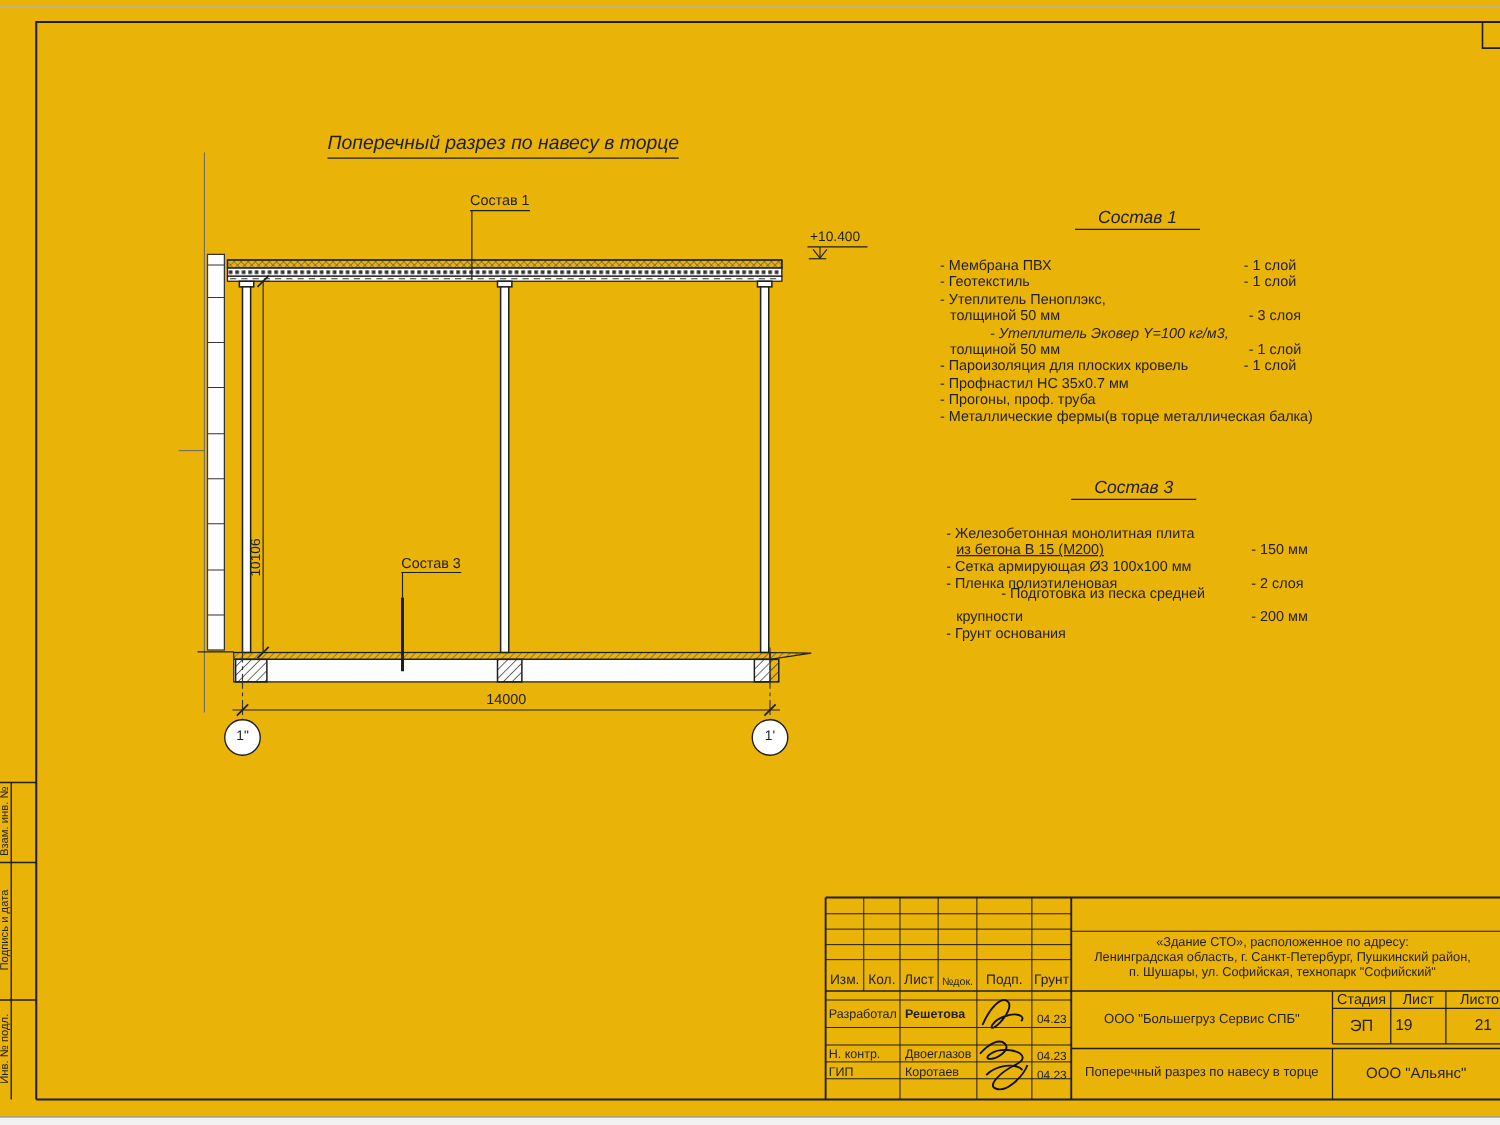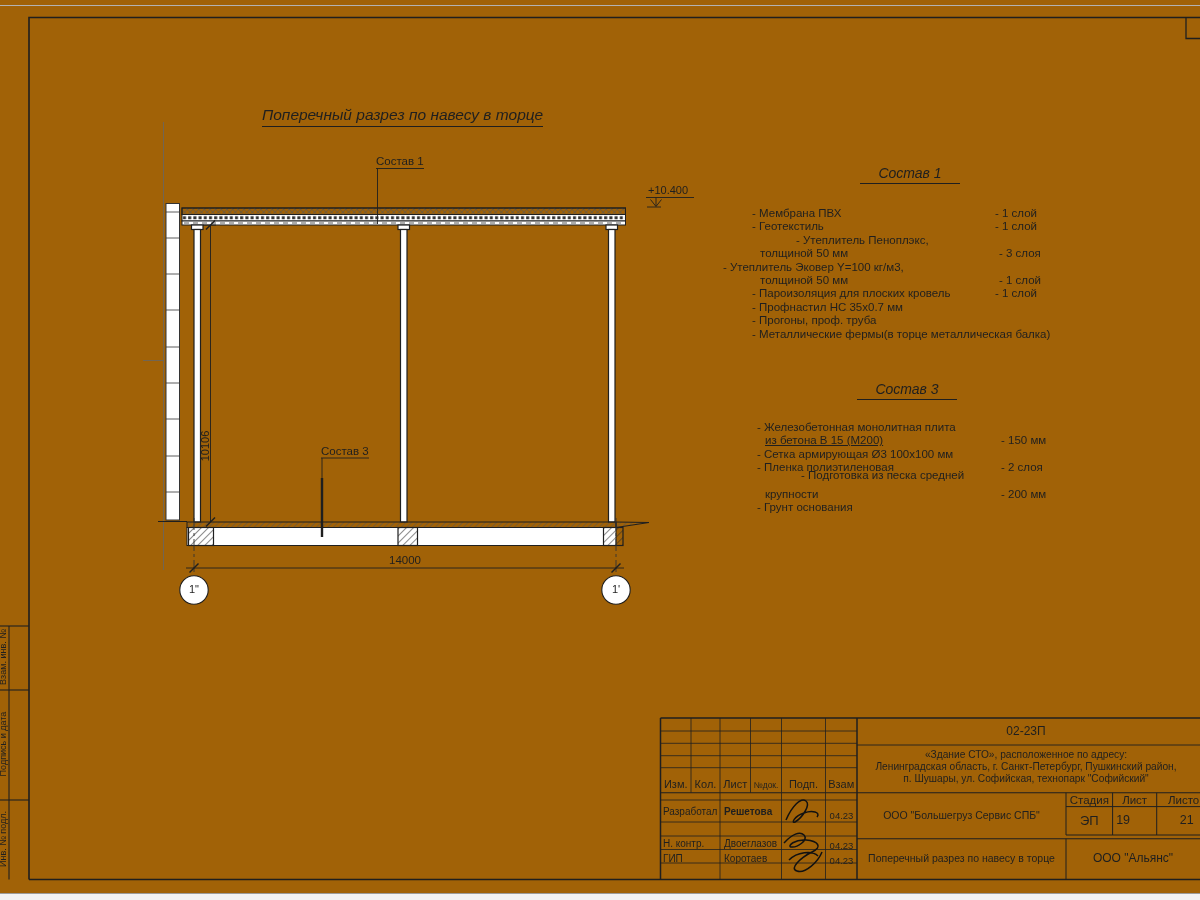--- a/index.html
+++ b/index.html
@@ -1,16 +1,16 @@
 <!DOCTYPE html>
 <html><head>
 <meta charset="utf-8">
 <style>
   html,body{margin:0;padding:0;background:#ffffff;}
-  #sheet{position:relative;width:1200px;height:900px;background:#a16207;overflow:hidden;
+  #sheet{position:relative;width:1200px;height:900px;background:#eab308;overflow:hidden;
          font-family:"Liberation Sans", sans-serif;color:#1f1f1f;}
   svg{position:absolute;left:0;top:0;}
   .t{position:absolute;white-space:nowrap;color:#1f1f1f;}
   .c{text-align:center;}
   .it{font-style:italic;}
   .ul{border-bottom:1.2px solid #1f1f1f;padding-bottom:2px;}
   .spec{font-size:11.5px;line-height:13.4px;height:13.4px;}
   .rot{transform:rotate(-90deg);}
   .tb{font-size:10px;}
   .dim{font-size:11.5px;}
@@ -172,24 +172,24 @@
 <div class="t c dim" style="left:380px;top:554px;width:50px;">14000</div>
 <div class="t c rot" style="left:183px;top:440px;width:44px;font-size:11px;">10106</div>
 <div class="t c" style="left:180px;top:583px;width:28px;font-size:11px;">1"</div>
 <div class="t c" style="left:602px;top:583px;width:28px;font-size:11px;">1'</div>
 
 <div class="t c it ul" style="left:860px;top:165px;width:100px;font-size:14px;">Состав 1</div>
 <div class="t spec" style="left:752px;top:207px;">- Мембрана ПВХ</div>
 <div class="t spec" style="left:995px;top:207px;">- 1 слой</div>
 <div class="t spec" style="left:752px;top:220.4px;">- Геотекстиль</div>
 <div class="t spec" style="left:995px;top:220.4px;">- 1 слой</div>
-<div class="t spec" style="left:752px;top:233.8px;margin-left:44px;">- Утеплитель Пеноплэкс,</div>
+<div class="t spec" style="left:752px;top:233.8px;">- Утеплитель Пеноплэкс,</div>
 <div class="t spec" style="left:760px;top:247.2px;">толщиной 50 мм</div>
 <div class="t spec" style="left:999px;top:247.2px;">- 3 слоя</div>
-<div class="t spec" style="left:723px;top:260.6px;">- Утеплитель Эковер Y=100 кг/м3,</div>
+<div class="t spec" style="left:792px;top:260.6px;font-style:italic;">- Утеплитель Эковер Y=100 кг/м3,</div>
 <div class="t spec" style="left:760px;top:274px;">толщиной 50 мм</div>
 <div class="t spec" style="left:999px;top:274px;">- 1 слой</div>
 <div class="t spec" style="left:752px;top:287.4px;">- Пароизоляция для плоских кровель</div>
 <div class="t spec" style="left:995px;top:287.4px;">- 1 слой</div>
 <div class="t spec" style="left:752px;top:300.8px;">- Профнастил НС 35х0.7 мм</div>
 <div class="t spec" style="left:752px;top:314.2px;">- Прогоны, проф. труба</div>
 <div class="t spec" style="left:752px;top:327.6px;">- Металлические фермы(в торце металлическая балка)</div>
 
 <div class="t c it ul" style="left:857px;top:381px;width:100px;font-size:14px;">Состав 3</div>
 <div class="t spec" style="left:757px;top:421px;">- Железобетонная  монолитная плита</div>
@@ -205,23 +205,22 @@
 
 <div class="t c rot" style="left:-27px;top:652px;width:60px;font-size:9px;">Взам. инв. №</div>
 <div class="t c rot" style="left:-37px;top:739px;width:80px;font-size:9px;">Подпись и дата</div>
 <div class="t c rot" style="left:-32px;top:834px;width:70px;font-size:9px;">Инв. № подл.</div>
 
 <div class="t c" style="left:660.5px;top:778px;width:30.5px;font-size:11px;">Изм.</div>
 <div class="t c" style="left:691px;top:778px;width:29px;font-size:11px;">Кол.</div>
 <div class="t c" style="left:720px;top:778px;width:30.5px;font-size:11px;">Лист</div>
 <div class="t c" style="left:750.5px;top:780px;width:31px;font-size:8.5px;">№док.</div>
 <div class="t c" style="left:781.5px;top:778px;width:44px;font-size:11px;">Подп.</div>
-<div class="t c" style="left:825.5px;top:778px;width:31.5px;font-size:11px;">Взам</div>
-
-<div class="t c" style="left:857px;top:724px;width:338px;font-size:12px;">02-23П</div>
+<div class="t c" style="left:825.5px;top:778px;width:31.5px;font-size:11px;">Грунт</div>
+
 <div class="t c" style="left:857px;top:749px;width:338px;font-size:10.2px;">«Здание СТО», расположенное по адресу:</div>
 <div class="t c" style="left:857px;top:761px;width:338px;font-size:10.2px;">Ленинградская область, г. Санкт-Петербург, Пушкинский район,</div>
 <div class="t c" style="left:857px;top:773px;width:338px;font-size:10.2px;">п. Шушары, ул. Софийская, технопарк "Софийский"</div>
 
 <div class="t tb" style="left:663px;top:806px;">Разработал</div>
 <div class="t tb" style="left:724px;top:806px;font-weight:bold;">Решетова</div>
 <div class="t c" style="left:826.5px;top:810px;width:30px;font-size:9.5px;">04.23</div>
 <div class="t tb" style="left:663px;top:838px;">Н. контр.</div>
 <div class="t tb" style="left:724px;top:838px;">Двоеглазов</div>
 <div class="t c" style="left:826.5px;top:840px;width:30px;font-size:9.5px;">04.23</div>

